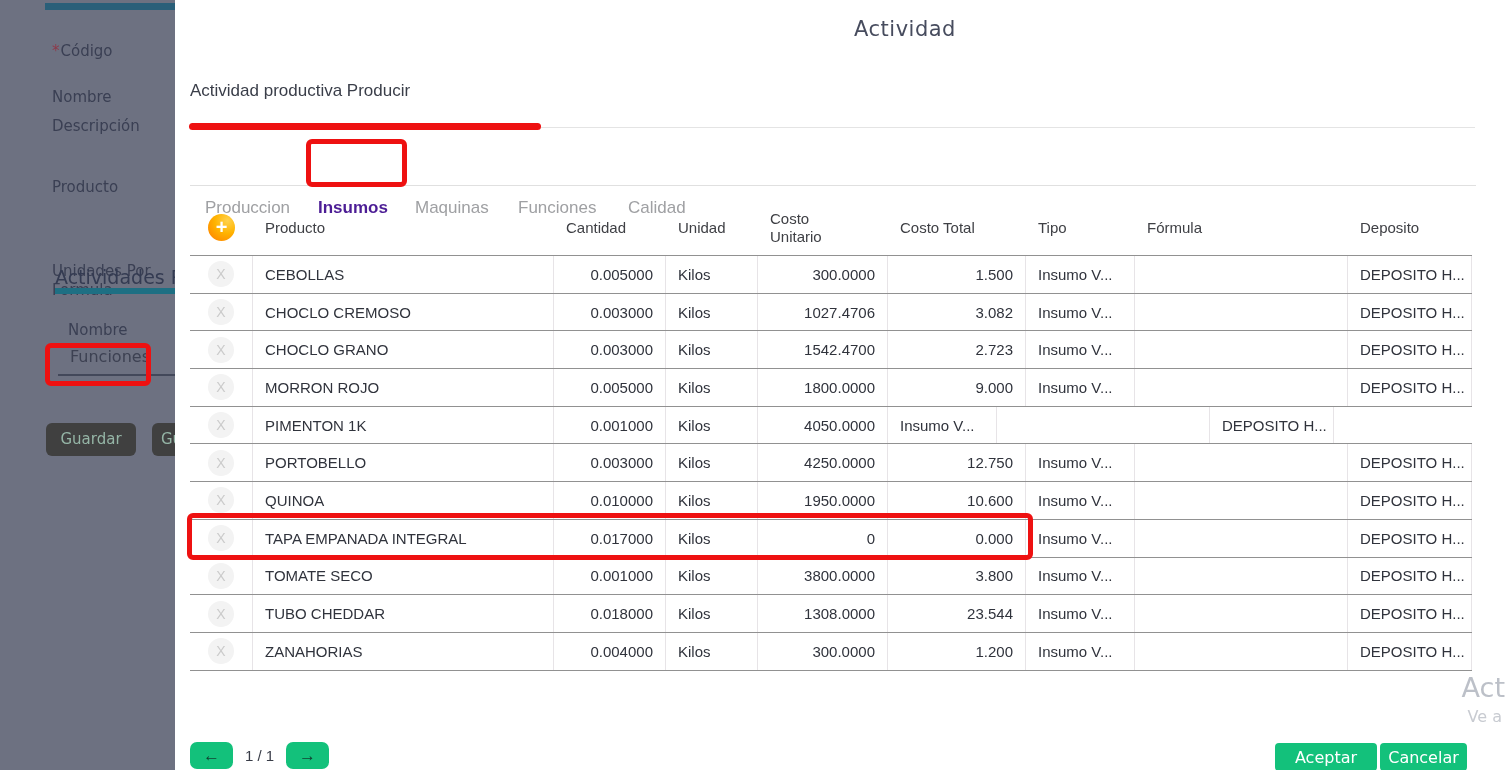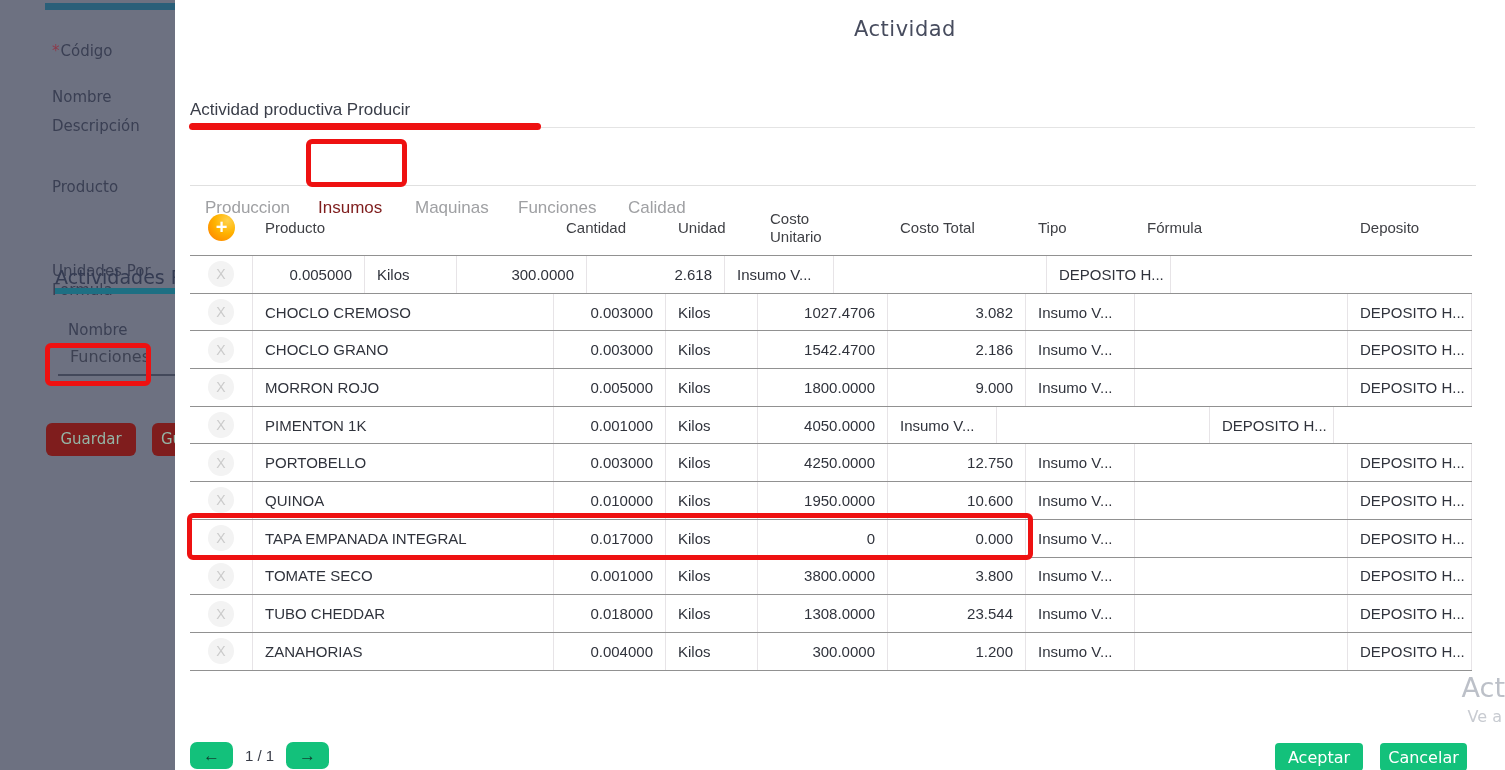--- a/index.html
+++ b/index.html
@@ -12,36 +12,36 @@
               background:#6d7181; font-family:"DejaVu Sans", sans-serif; }
   .bd-label { position:absolute; left:52px; width:118px; font-size:15px;
               color:#3a3f53; line-height:19px; }
   .req-star { color:#8e3a4a; margin-right:1px; }
   .teal-bar-top { position:absolute; left:45px; top:3px; width:130px; height:7px; background:#2a5f79; }
   .section-title { position:absolute; left:55px; top:266px; font-size:19px; color:#343b52; white-space:nowrap; overflow:hidden; width:120px; }
   .teal-underline { position:absolute; left:55px; top:288px; width:120px; height:6px; background:#1e6f83; }
   .bd-nombre2 { position:absolute; left:68px; top:321px; font-size:15px; color:#3a3f53; }
   .bd-input-text { position:absolute; left:70px; top:347px; font-size:16px; color:#3d4152; }
   .bd-input-line { position:absolute; left:58px; top:374px; width:117px; height:2px; background:#43485a; }
-  .bd-btn { position:absolute; top:423px; height:33px; background:#7f1d1d; color:#95b5a6;
+  .bd-btn { position:absolute; top:423px; height:33px; background:#404040; color:#95b5a6;
             font-size:15px; border:none; border-radius:6px; text-align:center; line-height:33px;
             font-family:"DejaVu Sans", sans-serif; overflow:hidden; }
   .bd-btn.b1 { left:46px; width:90px; }
   .bd-btn.b2 { left:152px; width:23px; border-radius:6px 0 0 6px; text-align:left; padding-left:9px; }
 
   
   .modal { position:absolute; left:175px; top:0; width:1330px; height:770px; background:#ffffff; }
   .modal-title { position:absolute; left:730px; top:17px; transform:translateX(-50%);
                  font-family:"DejaVu Sans", sans-serif; font-size:21px; color:#474c5e; letter-spacing:.5px; }
-  .breadcrumb { position:absolute; left:15px; top:100px; font-size:17px; color:#3a3e49; }
+  .breadcrumb { position:absolute; left:15px; top:81px; font-size:17px; color:#3a3e49; }
   .bc-grayline { position:absolute; left:14px; top:127px; width:1286px; height:1px; background:#e4e4e4; }
   .bc-redline  { position:absolute; left:14px; top:123px; width:352px; height:7px; background:#ee1111; border-radius:4px; z-index:40; }
 
   .tab { position:absolute; top:151px; font-size:17px; color:#9fa0a3; cursor:pointer; white-space:nowrap;margin-top:47px; }
-  .tab.active { color:#7f1d1d; }
+  .tab.active { color:#4c1d95;font-weight:bold; }
   .tab.t0 { left:30px; } .tab.t1 { left:143px; } .tab.t2 { left:240px; }
   .tab.t3 { left:343px; } .tab.t4 { left:453px; }
   .tabs-underline { position:absolute; left:15px; top:185px; width:1286px; height:1px; background:#e0e0e0; }
 
   
   .grid { position:absolute; left:15px; top:200px; width:1282px; font-size:15px; color:#30333c; }
   .t-head { display:flex; height:55px; align-items:center; }
   .t-body .t-row { display:flex; height:37.7px; border-top:1px solid #919191; align-items:center; }
   .t-body { border-bottom:1px solid #919191; }
   .cell { height:100%; display:flex; align-items:center; padding:0 12px; overflow:hidden; white-space:nowrap; }
@@ -67,21 +67,21 @@
              color:#cbcbcb; font-size:14px; cursor:pointer; font-family:"Liberation Sans",sans-serif; }
 
   
   .pg-btn { position:absolute; top:742px; width:43px; height:27px; border:none; border-radius:7px;
             background:#13c17b; color:#113f30; font-size:17px; cursor:pointer; line-height:25px; font-weight:bold; }
   .pg-prev { left:15px; } .pg-next { left:111px; }
   .pg-count { position:absolute; left:70px; top:747px; font-size:15px; color:#383c47; }
   .action-btn { position:absolute; top:743px; height:28px; border:none; border-radius:4px;
                 background:#13c17b; color:#ffffff; font-size:16px; cursor:pointer;
                 font-family:"DejaVu Sans", sans-serif; }
-  .btn-aceptar { left:1100px; width:88px; }
+  .btn-aceptar { left:1100px; width:102px; }
   .btn-cancelar { left:1205px; width:87px; }
 
   .ghost-act { position:absolute; right:0; top:672px; font-size:27px; color:#bcc0c8;
                font-family:"DejaVu Sans", sans-serif; }
   .ghost-vea { position:absolute; right:3px; top:707px; font-size:16px; color:#c8cbd1;
                font-family:"DejaVu Sans", sans-serif; }
 
   
   .anno { position:absolute; border:5px solid #ee1111; border-radius:6px; z-index:50; pointer-events:none; }
   .anno-insumos  { left:131px; top:139px; width:101px; height:48px; }
@@ -140,24 +140,25 @@
         <div class="head-cell c5">Costo Total</div>
         <div class="head-cell c6">Tipo</div>
         <div class="head-cell c7">Fórmula</div>
         <div class="head-cell c8">Deposito</div>
       </div>
       <div class="t-body">
           <div class="t-row">
             <div class="cell c0">
               <button class="del-btn">X</button>
             </div>
+            <div class="cell c1">CEBOLLAS</div>
             <div class="cell c2 num">0.005000</div>
             <div class="cell c3">Kilos</div>
             <div class="cell c4 num">300.0000</div>
-            <div class="cell c5 num">2.618</div>
+            <div class="cell c5 num">1.500</div>
             <div class="cell c6">Insumo V...</div>
             <div class="cell c7"></div>
             <div class="cell c8">DEPOSITO H...</div>
           </div>
           <div class="t-row">
             <div class="cell c0">
               <button class="del-btn">X</button>
             </div>
             <div class="cell c1">CHOCLO CREMOSO</div>
             <div class="cell c2 num">0.003000</div>
@@ -169,21 +170,21 @@
             <div class="cell c8">DEPOSITO H...</div>
           </div>
           <div class="t-row">
             <div class="cell c0">
               <button class="del-btn">X</button>
             </div>
             <div class="cell c1">CHOCLO GRANO</div>
             <div class="cell c2 num">0.003000</div>
             <div class="cell c3">Kilos</div>
             <div class="cell c4 num">1542.4700</div>
-            <div class="cell c5 num">2.186</div>
+            <div class="cell c5 num">2.723</div>
             <div class="cell c6">Insumo V...</div>
             <div class="cell c7"></div>
             <div class="cell c8">DEPOSITO H...</div>
           </div>
           <div class="t-row">
             <div class="cell c0">
               <button class="del-btn">X</button>
             </div>
             <div class="cell c1">MORRON ROJO</div>
             <div class="cell c2 num">0.005000</div>

